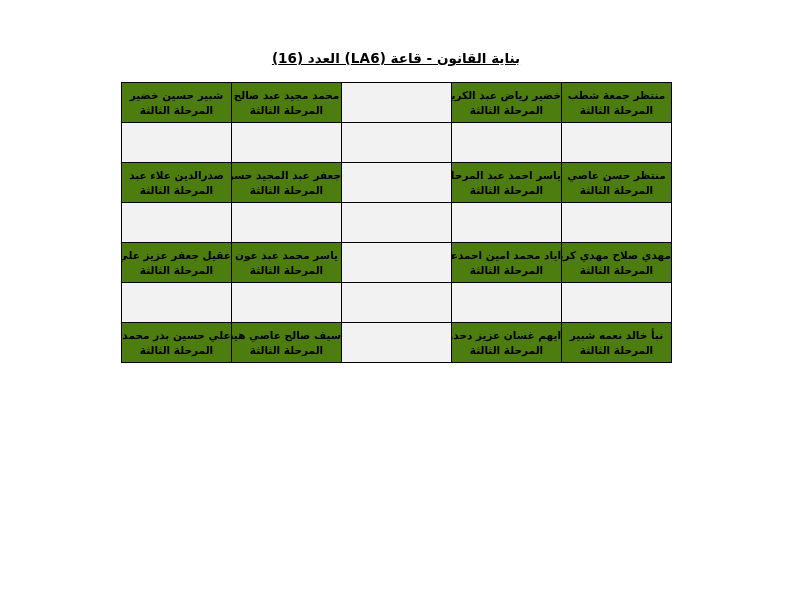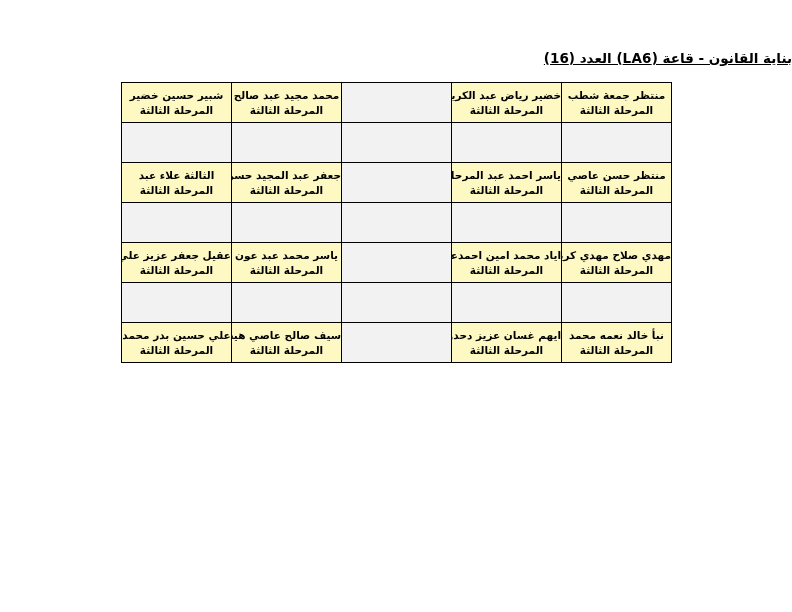--- a/index.html
+++ b/index.html
@@ -9,21 +9,21 @@
     background: #ffffff;
     position: relative;
     overflow: hidden;
     font-family: "DejaVu Sans", sans-serif;
   }
   .page-title {
     position: absolute;
     top: 50px;
     left: 0;
     width: 792px;
-    text-align: right;
+    text-align: center;
     direction: rtl;
     font-size: 13.5px;
     font-weight: bold;
     text-decoration: underline;
     color: #000000;
     letter-spacing: 0.2px;
   }
   table.roster {
     position: absolute;
     top: 82px;
@@ -35,21 +35,21 @@
   }
   table.roster td {
     border: 1px solid #000000;
     height: 39px;
     padding: 0;
     text-align: center;
     vertical-align: middle;
     overflow: hidden;
   }
   td.shaded { background: #f2f2f2; }
-  td.name-cell { background: #fef9c3; margin-left: 11px; }
+  td.name-cell { background: #4d7c0f; margin-left: 11px; }
   .student-name, .student-stage {
     direction: rtl;
     font-size: 10.5px;
     font-weight: bold;
     color: #000000;
     line-height: 1.35;
     white-space: nowrap;
   }
 </style>
 </head>
@@ -96,21 +96,21 @@
     <td class="name-cell">
       <div class="student-name">ياسر احمد عبد المرحلة</div>
       <div class="student-stage">المرحلة الثالثة</div>
     </td>
     <td class="shaded"></td>
     <td class="name-cell">
       <div class="student-name">جعفر عبد المجيد حسن</div>
       <div class="student-stage">المرحلة الثالثة</div>
     </td>
     <td class="name-cell">
-      <div class="student-name">الثالثة علاء عبد</div>
+      <div class="student-name">صدرالدين علاء عبد</div>
       <div class="student-stage">المرحلة الثالثة</div>
     </td>
   </tr>
 
   <tr>
     <td class="shaded"></td>
     <td class="shaded"></td>
     <td class="shaded"></td>
     <td class="shaded"></td>
     <td class="shaded"></td>
@@ -139,21 +139,21 @@
   <tr>
     <td class="shaded"></td>
     <td class="shaded"></td>
     <td class="shaded"></td>
     <td class="shaded"></td>
     <td class="shaded"></td>
   </tr>
 
   <tr>
     <td class="name-cell">
-      <div class="student-name">نبأ خالد نعمه محمد</div>
+      <div class="student-name">نبأ خالد نعمه شبير</div>
       <div class="student-stage">المرحلة الثالثة</div>
     </td>
     <td class="name-cell">
       <div class="student-name">ايهم غسان عزيز دحدوح</div>
       <div class="student-stage">المرحلة الثالثة</div>
     </td>
     <td class="shaded"></td>
     <td class="name-cell">
       <div class="student-name">سيف صالح عاصي هيجل</div>
       <div class="student-stage">المرحلة الثالثة</div>

